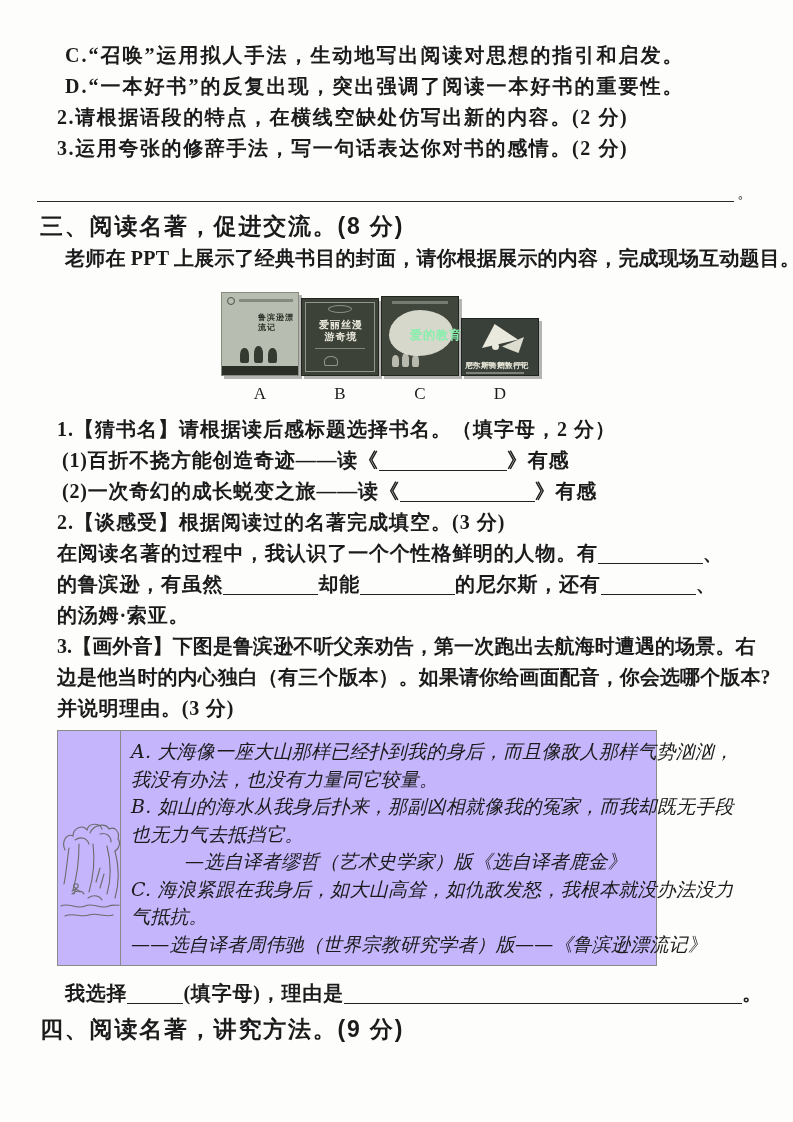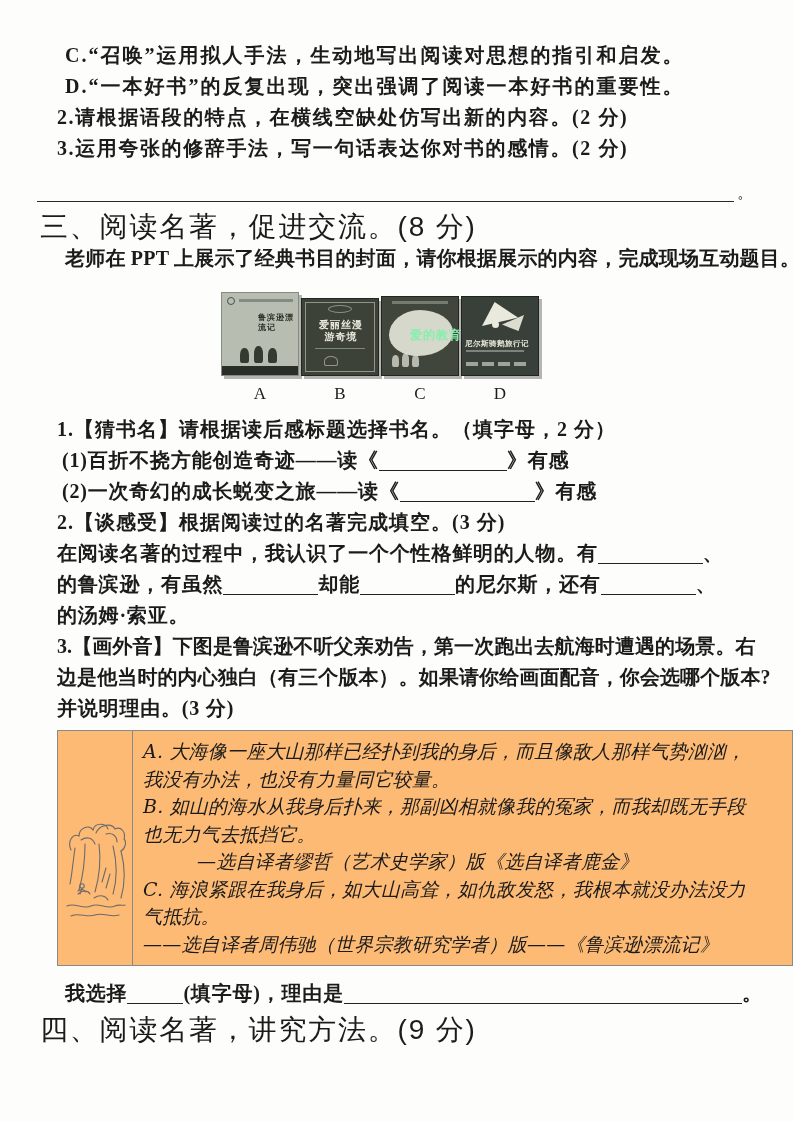--- a/index.html
+++ b/index.html
@@ -15,21 +15,21 @@
   .opt   { margin-left:8px; letter-spacing:2px; font-weight:600; }
   .qline { letter-spacing:1.6px; font-weight:600; }
 
   
   .answer-rule { display:flex; align-items:flex-end; margin:14px 0 0 -20px; height:24px; }
   .rule-line { flex:1; border-bottom:1.6px solid #2a2a2a; height:22px; }
   .rule-end { font-size:16px; line-height:18px; padding-left:3px; }
 
   .sec-title {
     font-family:"Liberation Sans","DejaVu Sans",sans-serif;
-    font-weight:400; font-size:28px; line-height:33px;
+    font-weight:700; font-size:23px; line-height:33px;
     letter-spacing:1.8px; margin:8px 0 0 -17px; white-space:nowrap;
   }
   .intro { margin-left:8px; letter-spacing:0.2px; font-weight:600; }
 
   
   .books-row { display:flex; margin:12px 0 0 163px; }
   .book-fig { width:80px; display:flex; flex-direction:column; align-items:center; }
   .cover-holder { height:90px; display:flex; align-items:flex-end; }
   .book { position:relative; width:78px; box-shadow:3px 3px 0 rgba(70,70,70,.4); }
   .book-label { font-size:17px; line-height:20px; margin-top:8px; }
@@ -49,40 +49,40 @@
   .bB-sketch { position:absolute; bottom:7px; left:13px; right:13px; height:20px; border-top:1px solid rgba(232,232,218,.4); }
   .bB-sk1 { position:absolute; bottom:9px; left:22px; width:14px; height:10px; border:1px solid rgba(232,232,218,.5); border-radius:50% 50% 20% 20%; }
 
   .bookC { height:80px; background:#41463d; border:1px solid #22261e; }
   .bC-top { position:absolute; top:4px; left:10px; right:10px; height:3px; background:rgba(222,222,210,.35); }
   .bC-blob { position:absolute; top:13px; left:7px; width:64px; height:46px; background:#d6d8cb; border-radius:48% 52% 55% 45% / 55% 48% 52% 45%; }
   .bC-title { position:absolute; top:30px; left:16px; width:100%; text-align:center; color:#86efac; font-size:12px; font-weight:700; letter-spacing:1px; }
   .bC-fig { position:absolute; bottom:8px; width:7px; height:12px; background:rgba(225,225,212,.75); border-radius:45% 45% 20% 20%; }
   .bC-g1 { left:10px; } .bC-g2 { left:20px; height:14px; } .bC-g3 { left:30px; }
 
-  .bookD { height:80px; background:#394039; border:1px solid #1f251e; }
+  .bookD { height:58px; background:#394039; border:1px solid #1f251e; }
   .bD-wing1 { position:absolute; top:5px; left:20px; width:36px; height:24px; background:#e9e9dd; clip-path:polygon(0 100%, 35% 0, 100% 65%); }
   .bD-wing2 { position:absolute; top:18px; left:40px; width:22px; height:16px; background:#dcdccf; clip-path:polygon(0 60%, 100% 0, 75% 100%); }
   .bD-head { position:absolute; top:24px; left:30px; width:7px; height:7px; background:#e9e9dd; border-radius:50%; }
   .bD-title { position:absolute; top:42px; left:3px; right:3px; text-align:left; color:#e6e6d8; font-size:7.5px; line-height:9px; font-weight:700; letter-spacing:0.5px; }
   .bD-sub { position:absolute; top:53px; left:4px; right:14px; height:2px; background:rgba(230,230,216,.4); }
   .bD-dash { position:absolute; bottom:9px; width:12px; height:4px; background:rgba(230,230,216,.6); }
   .bD-d1 { left:4px; } .bD-d2 { left:20px; } .bD-d3 { left:36px; } .bD-d4 { left:52px; }
 
   
   .blank { display:inline-block; border-bottom:1.6px solid #222; height:20px; vertical-align:-4px; }
   .w56 { width:56px; } .w95 { width:95px; } .w105 { width:105px; }
   .w128 { width:128px; } .w135 { width:135px; } .w398 { width:398px; }
 
   .item-head { letter-spacing:1px; font-weight:600; }
   .body-line { letter-spacing:0.8px; font-weight:600; }
   .tight { letter-spacing:0.1px; }
 
   
-  .mono-box { display:flex; width:736px; margin-top:6px; border:1.5px solid #8a8a8a; background:#fdba74; }
+  .mono-box { display:flex; width:600px; margin-top:6px; border:1.5px solid #8a8a8a; background:#c4b5fd; }
   .mono-left { width:75px; border-right:1.5px solid #8a8a8a; display:flex; align-items:center; justify-content:center; padding-top:66px; }
   .mono-right { flex:1; padding:7px 4px 7px 10px; }
   .mono-line { font-size:19px; line-height:27.5px; white-space:nowrap; font-style:italic; letter-spacing:0.2px; font-family:"DejaVu Serif","Liberation Serif",serif; }
   .src-a { padding-left:74px; } .src-b { padding-left:54px; } .src-c { padding-left:0; }
 
   .choose-line { margin-top:12px; margin-left:8px; letter-spacing:0.8px; font-weight:600; }
   .sec4 { margin-top:4px; }
 </style>
 </head>
 <body>

